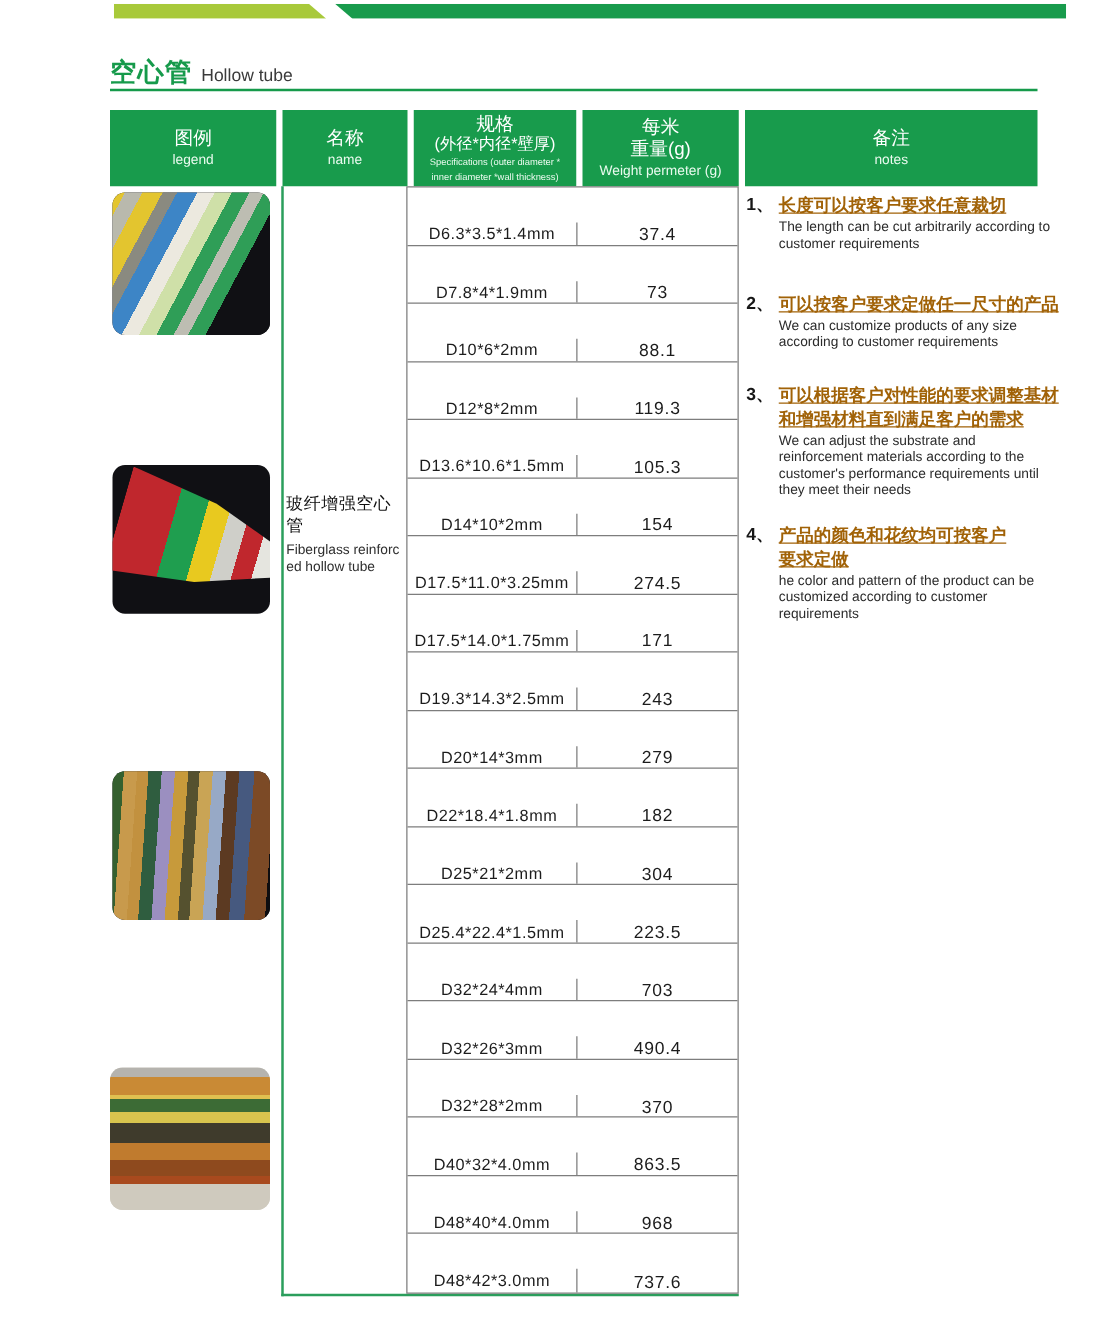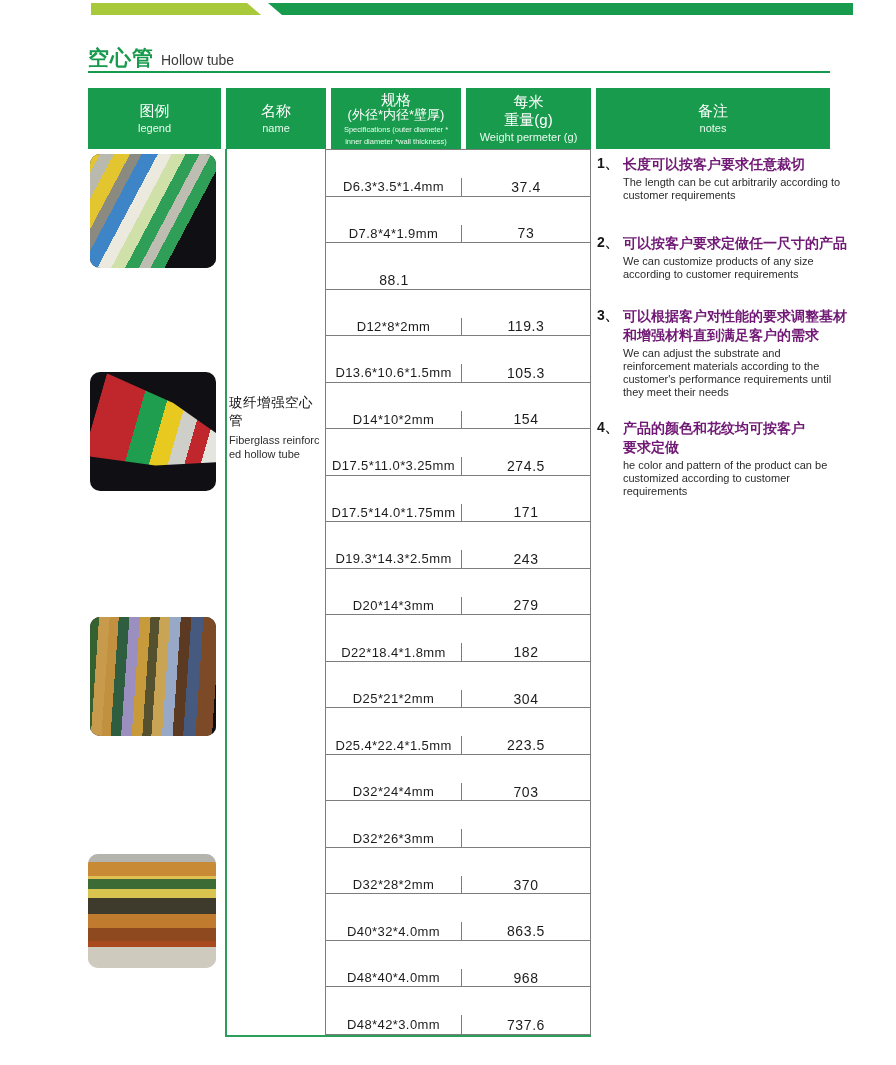--- a/index.html
+++ b/index.html
@@ -76,21 +76,21 @@
   .p4 .bands { position:absolute; inset:0;
     background:linear-gradient(180deg,
       #b5b3ae 0 7%, #c98a35 7% 19%, #e0c050 19% 22%, #3c6b35 22% 31%, #d8c44e 31% 39%,
       #3f3b2c 39% 53%, #c07b2e 53% 65%, #8e4a1e 65% 76%, #a84a1e 76% 82%, #cfcabe 82% 100%); }
 
   
   .note { position:absolute; left:597px; width:252px; }
   .n1 { top:155px; } .n2 { top:234px; } .n3 { top:307px; } .n4 { top:419px; }
   .note-head { display:flex; }
   .note-num { width:26px; font-size:14px; font-weight:600; color:#171717; flex:0 0 auto; }
-  .note-zh { font-size:14px; font-weight:600; color:#701a75; line-height:1.35; white-space:pre-line; }
+  .note-zh { font-size:14px; font-weight:600; color:#a16207; line-height:1.35; white-space:pre-line;text-decoration:underline; }
   .note-en { margin-left:26px; width:224px; font-size:11px; color:#2b2b2b; line-height:1.18; margin-top:2px; }
 </style>
 </head>
 <body>
 
 <div class="page">
 
   <div class="topbar-light"></div>
   <div class="topbar-dark"></div>
 
@@ -148,20 +148,21 @@
   <div class="spec-table">
     <div class="srow">
         <div class="scell">D6.3*3.5*1.4mm</div>
         <div class="wcell">37.4</div>
       </div>
     <div class="srow">
         <div class="scell">D7.8*4*1.9mm</div>
         <div class="wcell">73</div>
       </div>
     <div class="srow">
+        <div class="scell">D10*6*2mm</div>
         <div class="wcell">88.1</div>
       </div>
     <div class="srow">
         <div class="scell">D12*8*2mm</div>
         <div class="wcell">119.3</div>
       </div>
     <div class="srow">
         <div class="scell">D13.6*10.6*1.5mm</div>
         <div class="wcell">105.3</div>
       </div>
@@ -196,20 +197,21 @@
     <div class="srow">
         <div class="scell">D25.4*22.4*1.5mm</div>
         <div class="wcell">223.5</div>
       </div>
     <div class="srow">
         <div class="scell">D32*24*4mm</div>
         <div class="wcell">703</div>
       </div>
     <div class="srow">
         <div class="scell">D32*26*3mm</div>
+        <div class="wcell">490.4</div>
       </div>
     <div class="srow">
         <div class="scell">D32*28*2mm</div>
         <div class="wcell">370</div>
       </div>
     <div class="srow">
         <div class="scell">D40*32*4.0mm</div>
         <div class="wcell">863.5</div>
       </div>
     <div class="srow">

